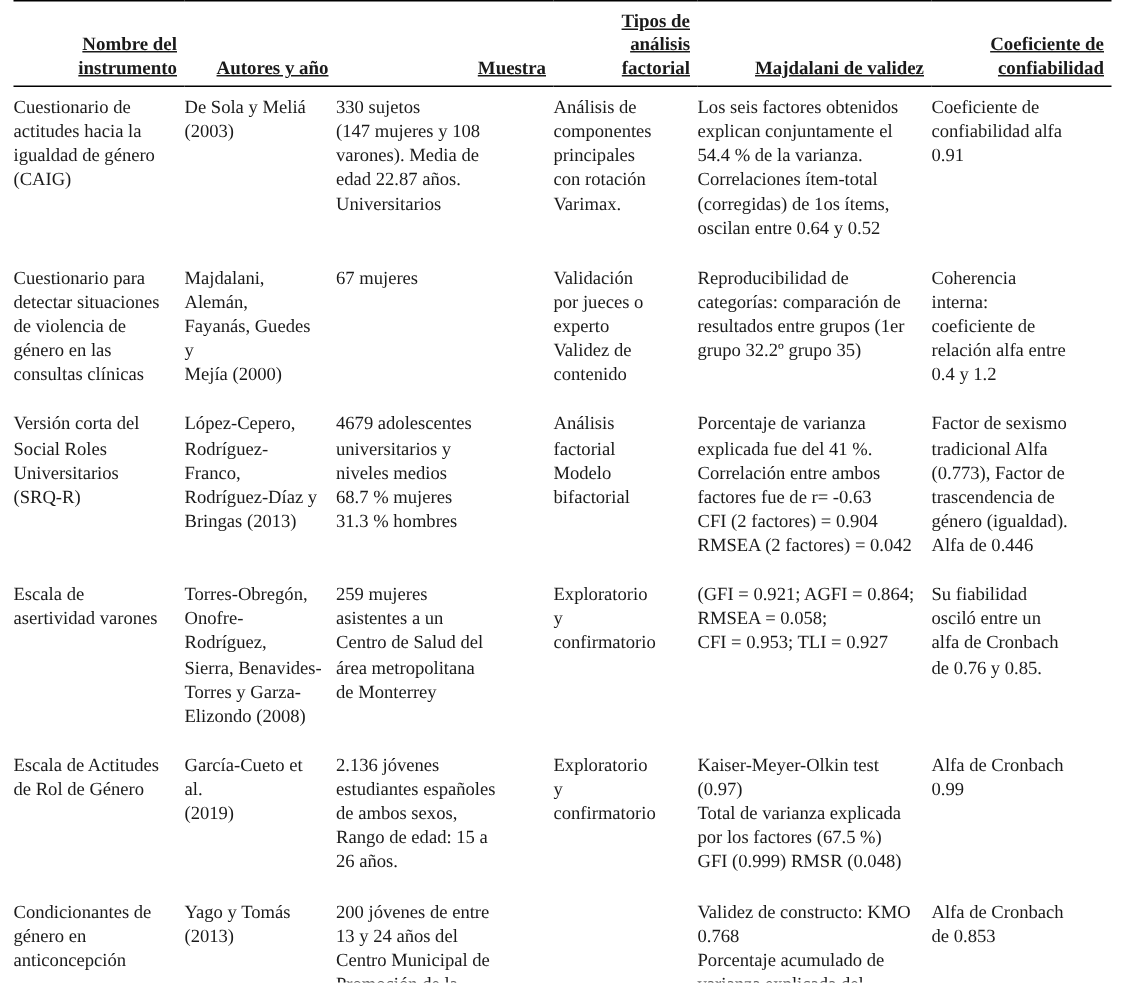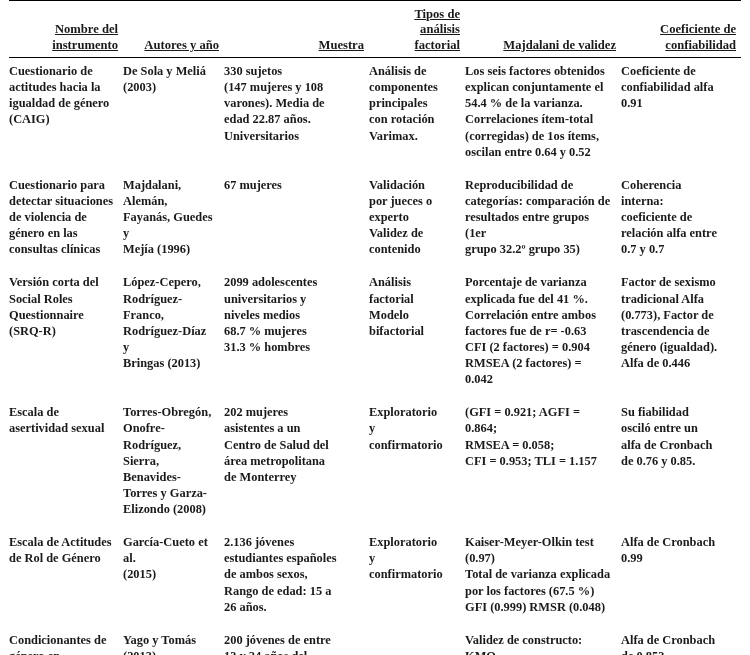--- a/index.html
+++ b/index.html
@@ -39,21 +39,20 @@
     line-height: 1.22;
     text-decoration: underline;
   }
   table.apa tbody td {
     vertical-align: top;
     text-align: left;
     padding: 5px 9px 12px 0;
     border: none;
     white-space: pre-line;
     hyphens: none;
-    font-weight: bold;
   }
   table.apa tbody tr:last-child td {
     border-bottom: 1.6px solid #000;
     padding-bottom: 9px;
   }
   
   col.c1 { width: 114px; }
   col.c2 { width: 101px; }
   col.c3 { width: 145px; }
   col.c4 { width: 96px; }
@@ -126,47 +125,47 @@
 0.91</td>
       </tr>
       <tr>
         <td class="c1">Cuestionario para
 detectar situaciones
 de violencia de
 género en las
 consultas clínicas</td>
         <td class="c2">Majdalani, Alemán,
 Fayanás, Guedes y
-Mejía (1996)</td>
+Mejía (2000)</td>
         <td class="c3">67 mujeres</td>
         <td class="c4">Validación
 por jueces o
 experto
 Validez de
 contenido</td>
         <td class="c5">Reproducibilidad de
 categorías: comparación de
 resultados entre grupos (1er
 grupo 32.2º grupo 35)</td>
         <td class="c6">Coherencia
 interna:
 coeficiente de
 relación alfa entre
-0.7 y 0.7</td>
+0.4 y 1.2</td>
       </tr>
       <tr>
         <td class="c1">Versión corta del
 Social Roles
-Questionnaire
+Universitarios
 (SRQ-R)</td>
         <td class="c2">López-Cepero,
 Rodríguez-Franco,
 Rodríguez-Díaz y
 Bringas (2013)</td>
-        <td class="c3">2099 adolescentes
+        <td class="c3">4679 adolescentes
 universitarios y
 niveles medios
 68.7 % mujeres
 31.3 % hombres</td>
         <td class="c4">Análisis
 factorial
 Modelo
 bifactorial</td>
         <td class="c5">Porcentaje de varianza
 explicada fue del 41 %.
@@ -176,47 +175,47 @@
 RMSEA (2 factores) = 0.042</td>
         <td class="c6">Factor de sexismo
 tradicional Alfa
 (0.773), Factor de
 trascendencia de
 género (igualdad).
 Alfa de 0.446</td>
       </tr>
       <tr>
         <td class="c1">Escala de
-asertividad sexual</td>
+asertividad varones</td>
         <td class="c2">Torres-Obregón,
 Onofre-Rodríguez,
 Sierra, Benavides-
 Torres y Garza-
 Elizondo (2008)</td>
-        <td class="c3">202 mujeres
+        <td class="c3">259 mujeres
 asistentes a un
 Centro de Salud del
 área metropolitana
 de Monterrey</td>
         <td class="c4">Exploratorio
 y
 confirmatorio</td>
         <td class="c5">(GFI = 0.921; AGFI = 0.864;
 RMSEA = 0.058;
-CFI = 0.953; TLI = 1.157</td>
+CFI = 0.953; TLI = 0.927</td>
         <td class="c6">Su fiabilidad
 osciló entre un
 alfa de Cronbach
 de 0.76 y 0.85.</td>
       </tr>
       <tr>
         <td class="c1">Escala de Actitudes
 de Rol de Género</td>
         <td class="c2">García-Cueto et al.
-(2015)</td>
+(2019)</td>
         <td class="c3">2.136 jóvenes
 estudiantes españoles
 de ambos sexos,
 Rango de edad: 15 a
 26 años.</td>
         <td class="c4">Exploratorio
 y
 confirmatorio</td>
         <td class="c5">Kaiser-Meyer-Olkin test
 (0.97)

